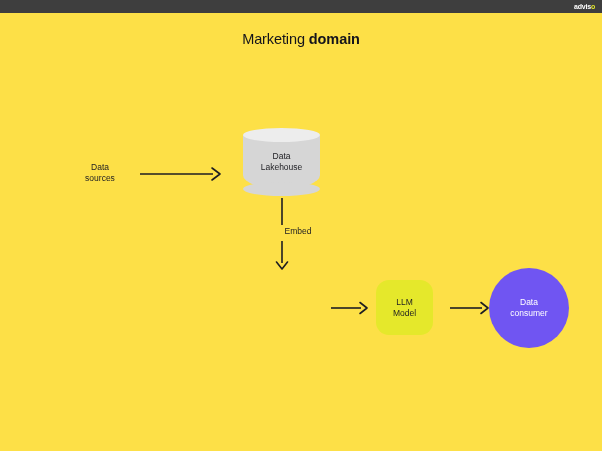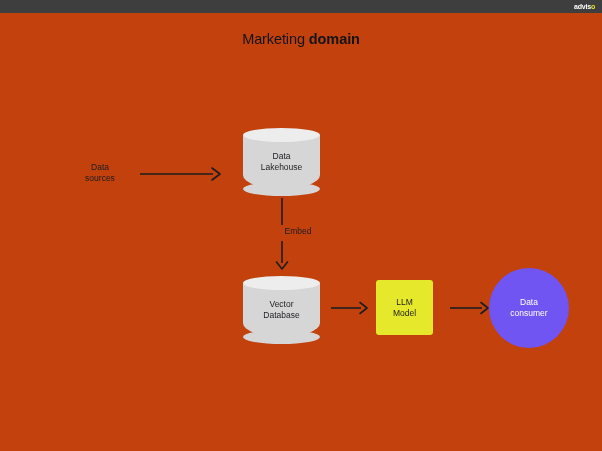--- a/index.html
+++ b/index.html
@@ -36,21 +36,21 @@
     white-space: nowrap;
   }
   .brand .accent { color: #e5e82b; }
 
   
   .canvas {
     position: absolute;
     left: 0; top: 13px;
     width: 602px;
     height: 438px;
-    background: #c2410c;
+    background: #fde047;
   }
 
   .slide-title {
     position: absolute;
     left: 0; top: 18px;
     width: 602px;
     text-align: center;
     font-size: 14.5px;
     color: #14141b;
     letter-spacing: -0.1px;
@@ -106,21 +106,21 @@
     align-items: center;
     justify-content: center;
   }
 
   
   .llm-box {
     position: absolute;
     width: 57px;
     height: 55px;
     background: #e5e82b;
-    border-radius: 3px;
+    border-radius: 13px;
     display: flex;
     align-items: center;
     justify-content: center;
   }
 
   
   .consumer-circle {
     position: absolute;
     width: 80px;
     height: 80px;
@@ -185,29 +185,20 @@
 
   <div class="free-text" style="left:268px; top:213px; width:60px;">Embed</div>
 
   <div class="connector" style="left:275px; top:228px;">
     <svg width="14" height="30" viewBox="0 0 14 30">
       <line x1="7" y1="0" x2="7" y2="22" stroke="#1d1d22" stroke-width="1.6"></line>
       <path d="M1.5 21 L7 28 L12.5 21" fill="none" stroke="#1d1d22" stroke-width="1.6" stroke-linecap="round" stroke-linejoin="round"></path>
     </svg>
   </div>
 
-  <div class="cylinder" style="left:243px; top:263px;">
-    <div class="cyl-body"></div>
-    <div class="cyl-bottom"></div>
-    <div class="cyl-top"></div>
-    <div class="cyl-text">
-      <span class="node-label">Vector
-Database</span>
-    </div>
-  </div>
 
   <div class="connector" style="left:331px; top:287px;">
     <svg width="38" height="16" viewBox="0 0 38 16">
       <line x1="0" y1="8" x2="30" y2="8" stroke="#1d1d22" stroke-width="1.6"></line>
       <path d="M29 2.5 L36 8 L29 13.5" fill="none" stroke="#1d1d22" stroke-width="1.6" stroke-linecap="round" stroke-linejoin="round"></path>
     </svg>
   </div>
 
   <div class="llm-box" style="left:376px; top:267px;">
     <span class="node-label">LLM

